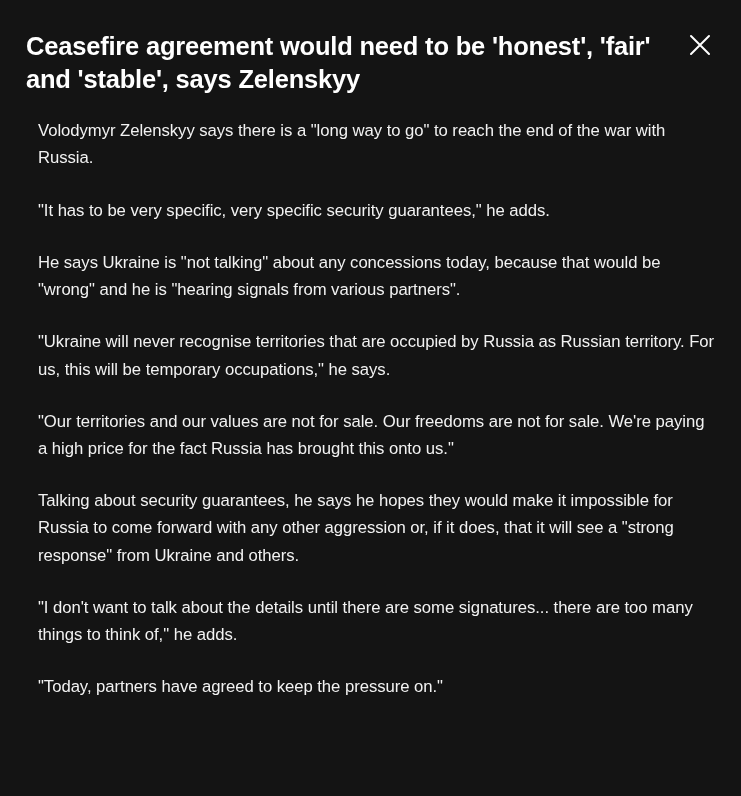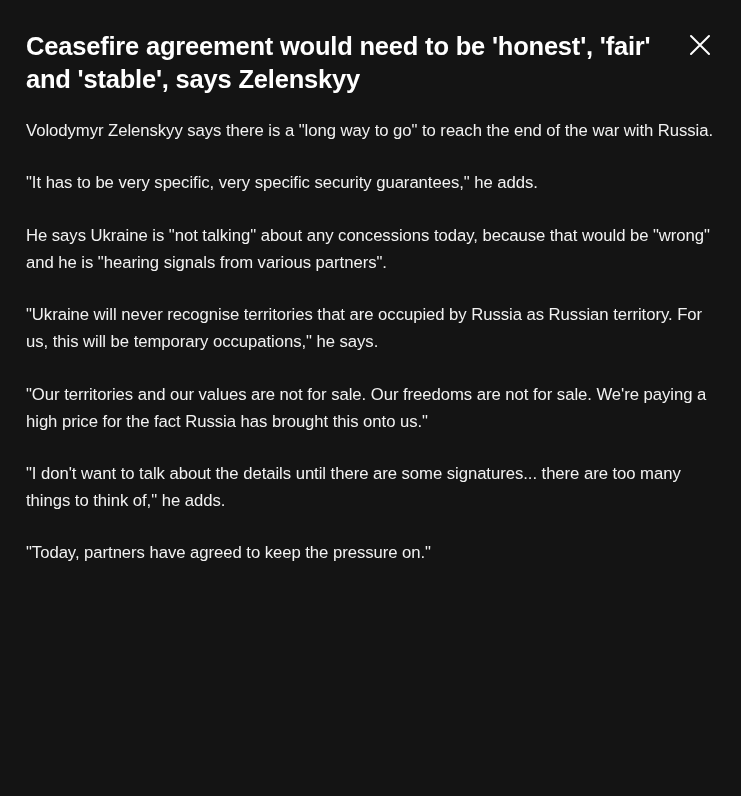--- a/index.html
+++ b/index.html
@@ -45,21 +45,21 @@
     font-size: 25.5px;
     line-height: 1.28;
     font-weight: bold;
     letter-spacing: -0.2px;
     color: #ffffff;
   }
   .body-copy {
     margin-top: 22px;
   }
   .para {
-    margin: 0 0 25px 0;
+    margin: 0 0 25px 12px;
     font-size: 16.7px;
     line-height: 1.63;
     color: #f2f2f2;
     letter-spacing: -0.05px;
     max-width: 695px;
   }
   .para:last-child {
     margin-bottom: 0;
   }
 </style>
@@ -77,17 +77,18 @@
   </button>
 
   <h1 class="headline">Ceasefire agreement would need to be 'honest', 'fair' and 'stable', says Zelenskyy</h1>
 
   <div class="body-copy">
     <p class="para">Volodymyr Zelenskyy says there is a "long way to go" to reach the end of the war with Russia.</p>
     <p class="para">"It has to be very specific, very specific security guarantees," he adds.</p>
     <p class="para">He says Ukraine is "not talking" about any concessions today, because that would be "wrong" and he is "hearing signals from various partners".</p>
     <p class="para">"Ukraine will never recognise territories that are occupied by Russia as Russian territory. For us, this will be temporary occupations," he says.</p>
     <p class="para">"Our territories and our values are not for sale. Our freedoms are not for sale. We're paying a high price for the fact Russia has brought this onto us."</p>
+    <p class="para">Talking about security guarantees, he says he hopes they would make it impossible for Russia to come forward with any other aggression or, if it does, that it will see a "strong response" from Ukraine and others.</p>
     <p class="para">"I don't want to talk about the details until there are some signatures... there are too many things to think of," he adds.</p>
     <p class="para">"Today, partners have agreed to keep the pressure on."</p>
   </div>
 
 </div>
 
 </body></html>

